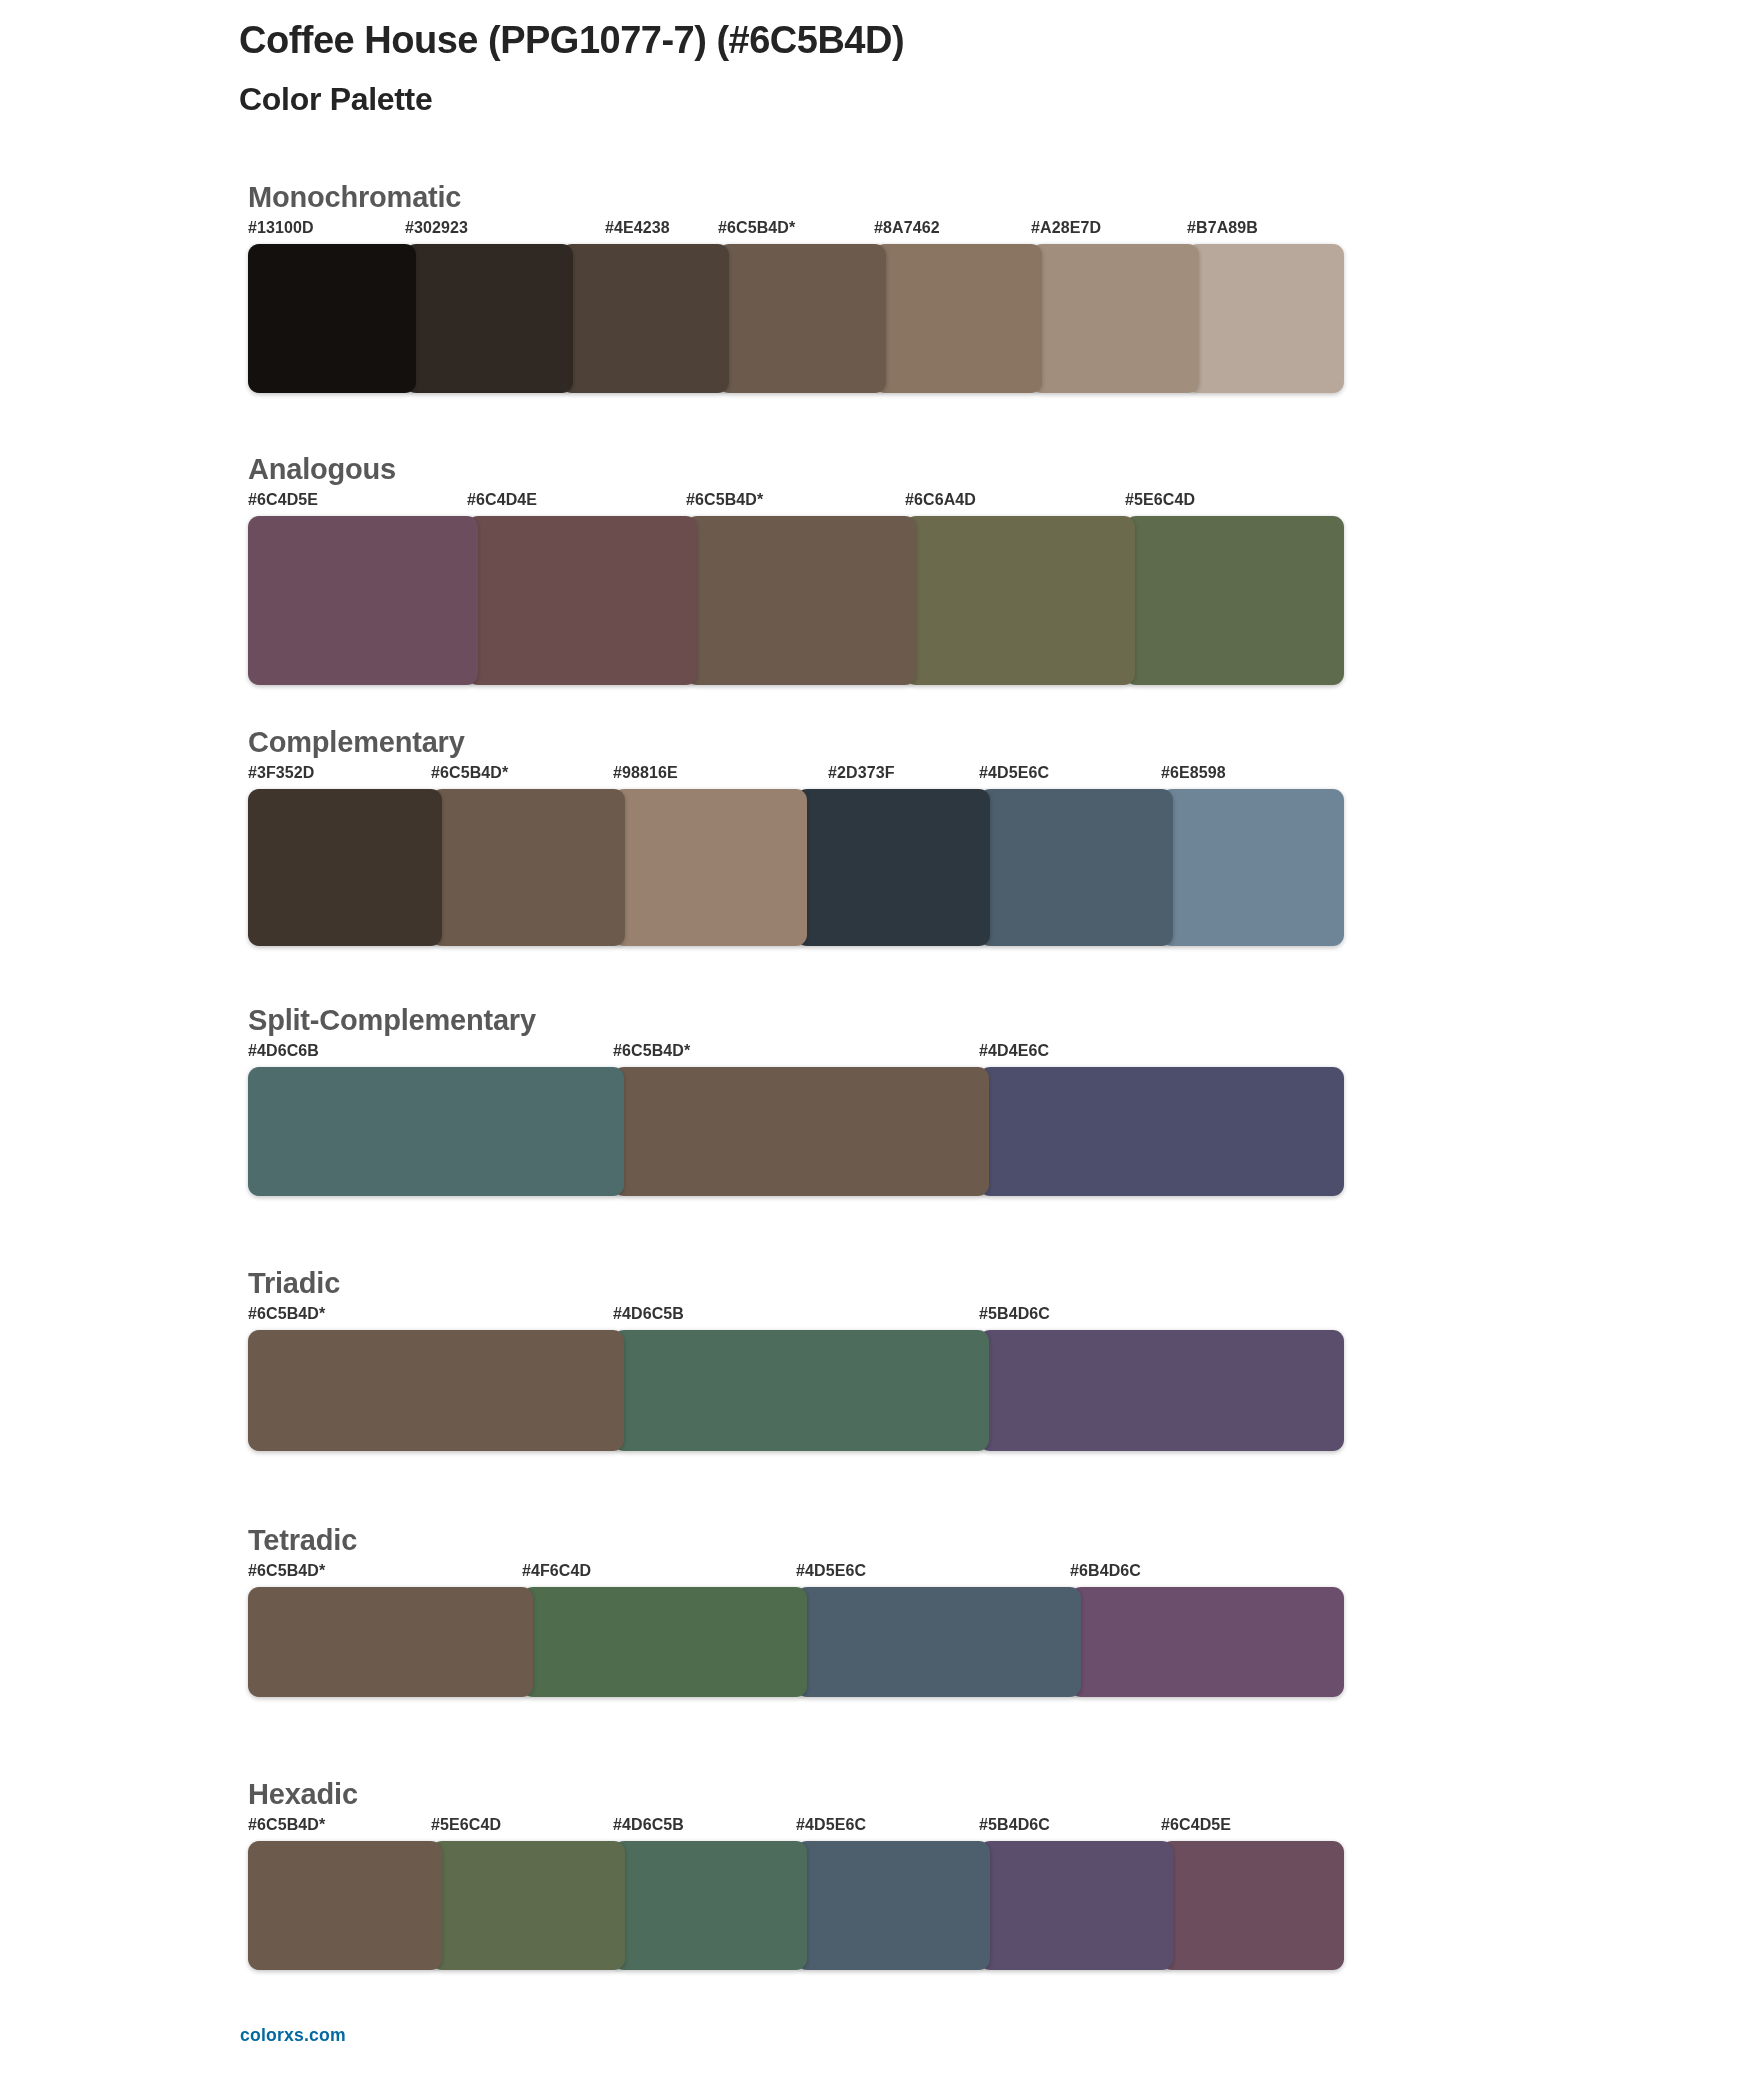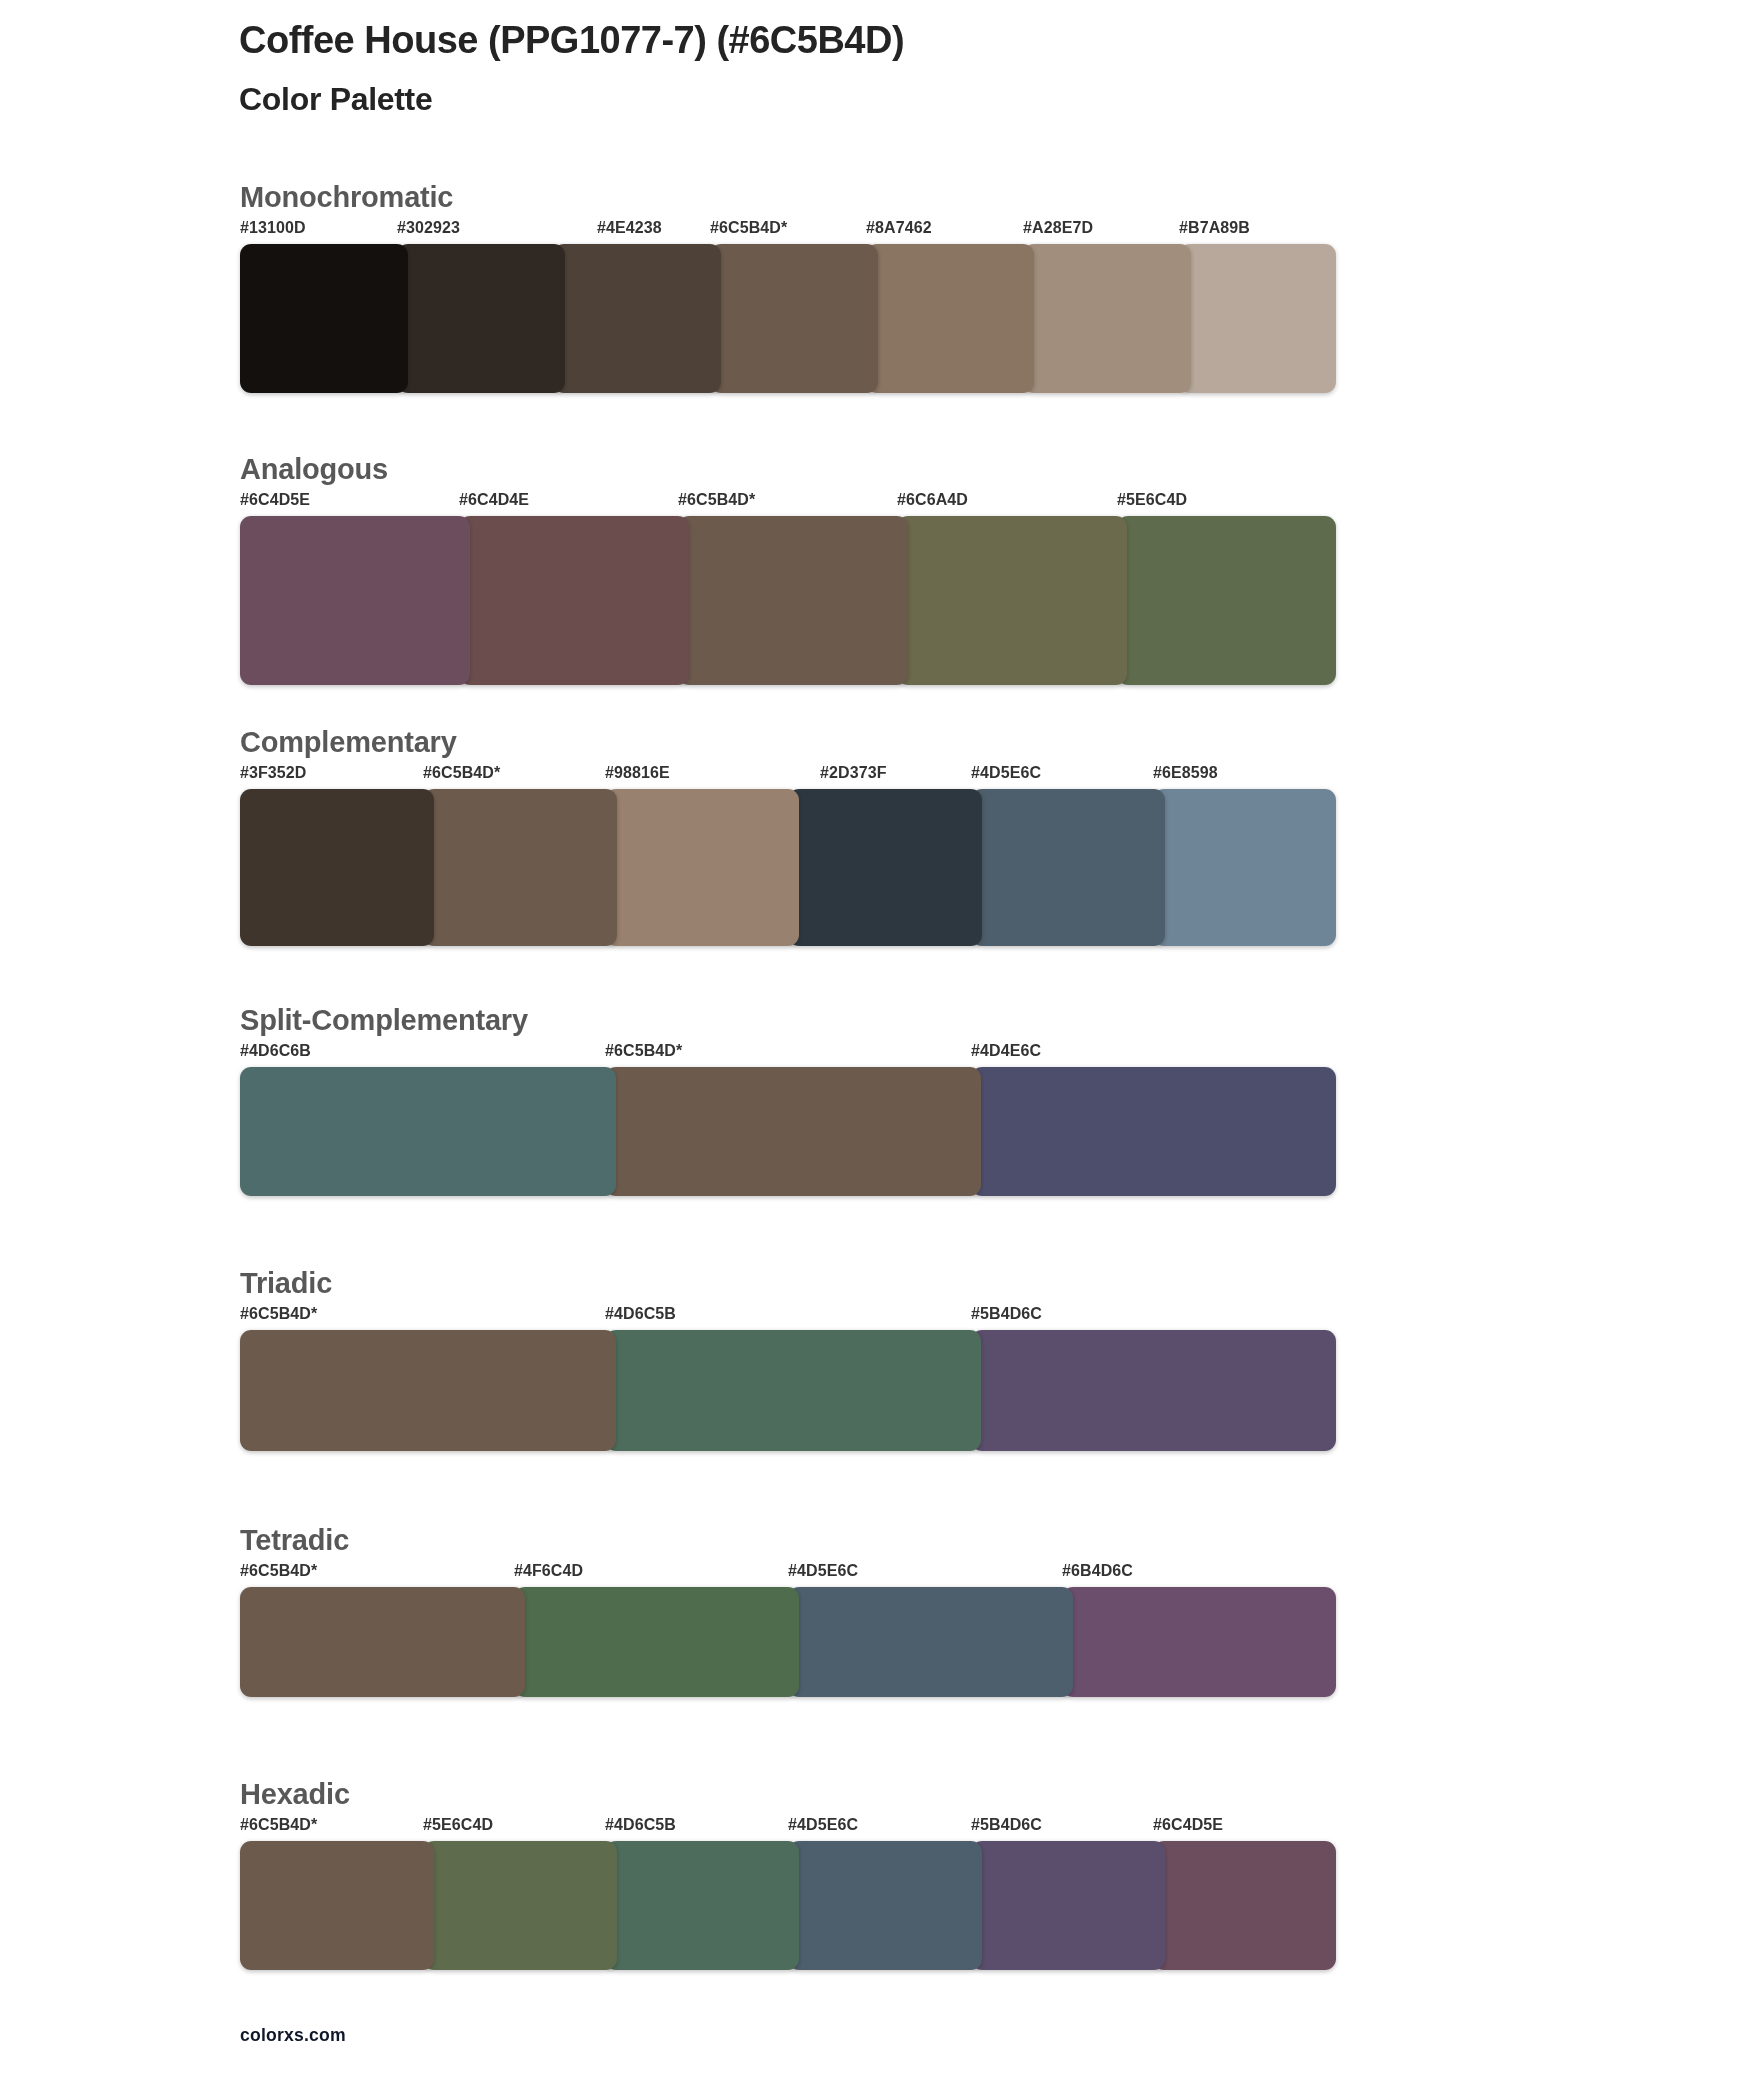--- a/index.html
+++ b/index.html
@@ -43,21 +43,21 @@
     color: #242424;
     letter-spacing: -0.3px;
     line-height: 1.2;
     margin: 17.6px 0 0 0;
     white-space: nowrap;
   }
 
   
   .section {
     position: absolute;
-    left: 240px;
+    left: 248px;
     width: 968px;
   }
   .section-title {
     font-size: 29px;
     font-weight: bold;
     color: #585858;
     letter-spacing: -0.2px;
     margin: 0 0 6.4px 0;
     line-height: 1.1;
     white-space: nowrap;
@@ -89,21 +89,21 @@
     box-shadow: 0 1.6px 4px rgba(0,0,0,0.22);
   }
 
   
   .footer {
     position: absolute;
     left: 240px;
     top: 2027px;
     font-size: 17.6px;
     font-weight: bold;
-    color: #0f172a;
+    color: #0369a1;
     letter-spacing: 0.2px;
     line-height: 1;
     white-space: nowrap;
   }
 </style>
 </head>
 <body>
 
 <div class="page">
 

